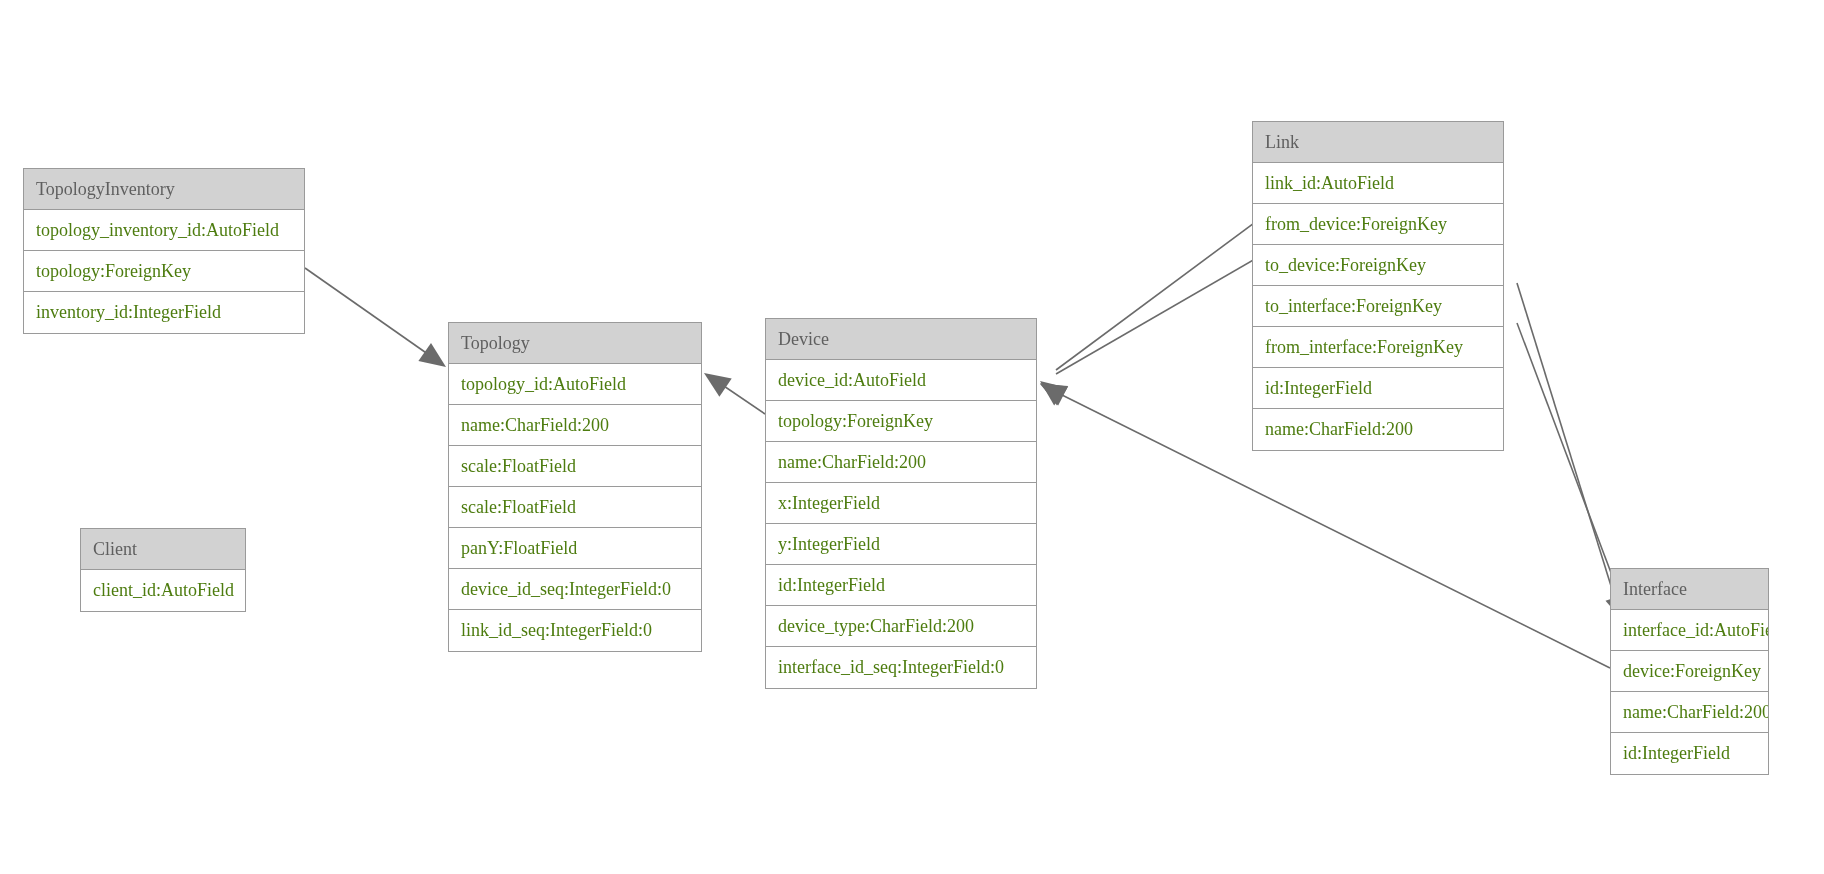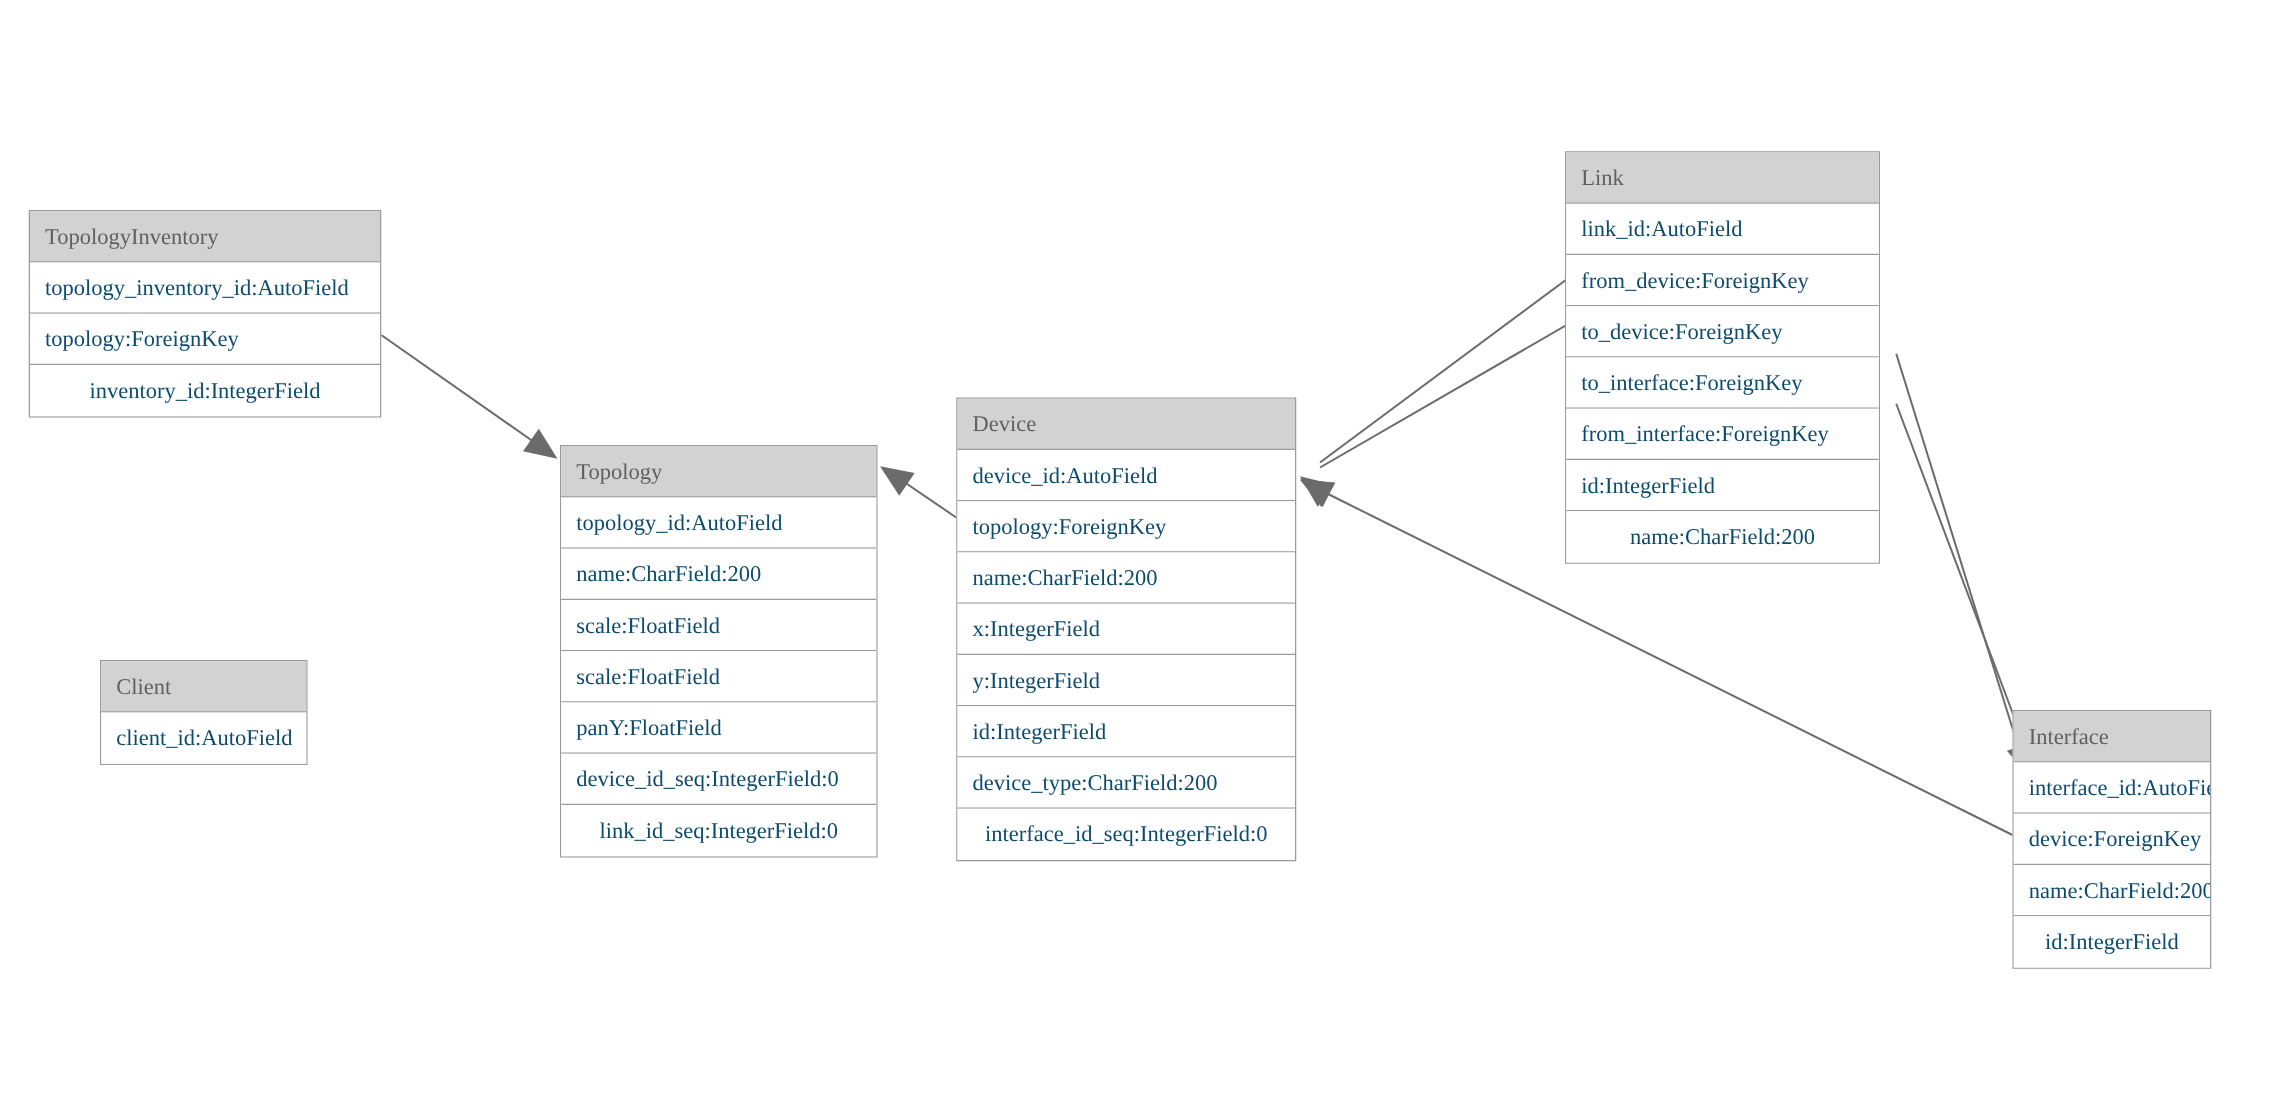--- a/index.html
+++ b/index.html
@@ -39,31 +39,30 @@
     line-height: 40px;
     height: 41px;
     padding: 0 12px;
     white-space: nowrap;
     overflow: hidden;
   }
   .entity-field {
     box-sizing: border-box;
     background: #ffffff;
     border-bottom: 1px solid #9a9a9a;
-    color: #0c4a6e;
+    color: #4d7c0f;
     font-size: 18px;
     line-height: 40px;
     height: 41px;
     padding: 0 12px;
     white-space: nowrap;
     overflow: hidden;
   }
   .entity-field:last-child {
     border-bottom: none;
-    text-align: center;
   }
 </style>
 </head>
 <body>
 
 <div id="canvas">
 
   <svg id="edge-layer" viewBox="0 0 1824 874" xmlns="http://www.w3.org/2000/svg">
       <g>
         <path d="M 305,268 L 432,357" stroke="#6b6b6b" stroke-width="1.6" fill="none"></path>
@@ -95,21 +94,21 @@
       </g>
     </svg>
 
   <div id="entity-layer">
       <div class="entity" style="left: 23px; top: 168px; width: 282px;">
         <div class="entity-header">TopologyInventory</div>
         <div class="entity-field">topology_inventory_id:AutoField</div>
         <div class="entity-field">topology:ForeignKey</div>
         <div class="entity-field">inventory_id:IntegerField</div>
       </div>
-      <div class="entity" style="left: 448px; top: 322px; width: 254px; margin-top: 34px;">
+      <div class="entity" style="left: 448px; top: 322px; width: 254px;">
         <div class="entity-header">Topology</div>
         <div class="entity-field">topology_id:AutoField</div>
         <div class="entity-field">name:CharField:200</div>
         <div class="entity-field">scale:FloatField</div>
         <div class="entity-field">scale:FloatField</div>
         <div class="entity-field">panY:FloatField</div>
         <div class="entity-field">device_id_seq:IntegerField:0</div>
         <div class="entity-field">link_id_seq:IntegerField:0</div>
       </div>
       <div class="entity" style="left: 80px; top: 528px; width: 166px;">

